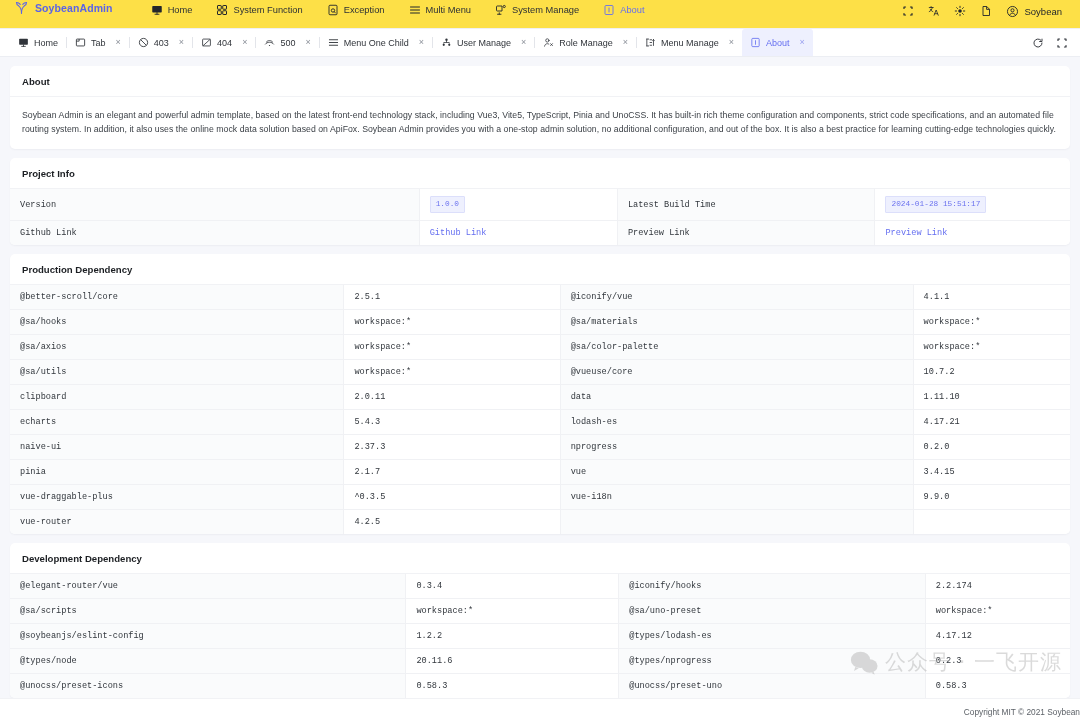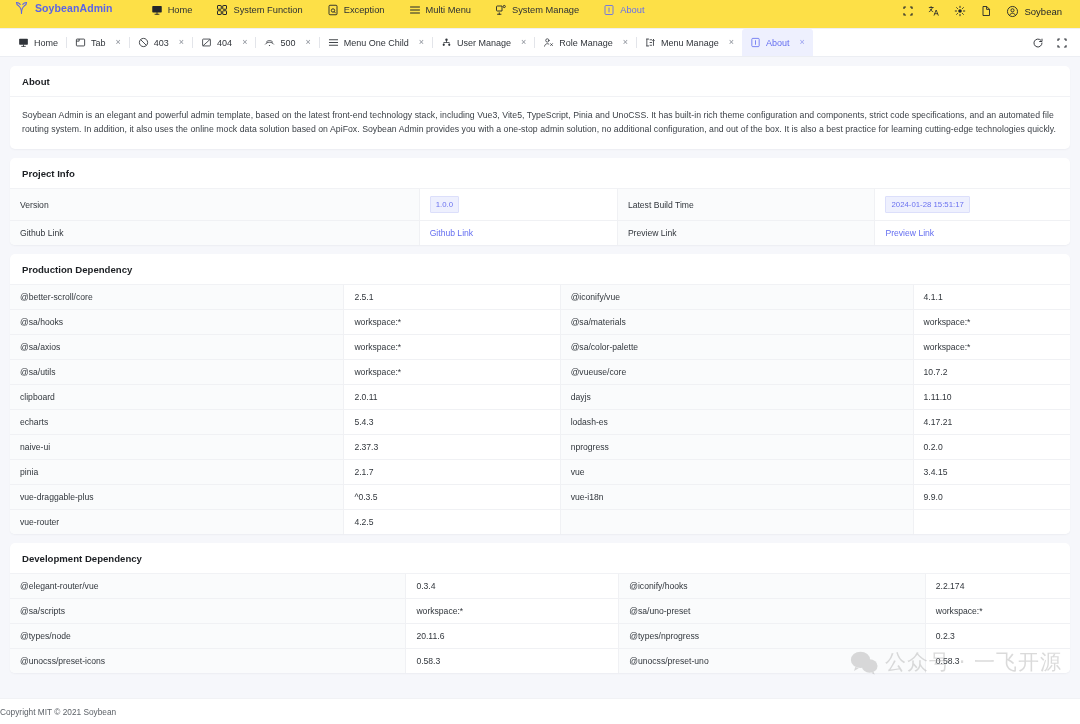--- a/index.html
+++ b/index.html
@@ -101,21 +101,21 @@
     border-bottom: 1px solid #f1f2f5;
   }
   .card-body { padding: 11px 12px 13px 12px; }
   .about-text {
     font-size: 8.7px; line-height: 1.62; color: #3a3f45;
     letter-spacing: .04px;
   }
 
   
   .desc { width: 100%; border-collapse: collapse; table-layout: fixed; }
-  .desc tr { border-bottom: 1px solid #f0f1f4; }
+  .desc tr { border-bottom: 1px solid #f0f1f4; font-family: Liberation Mono, monospace; }
   .desc tr:last-child { border-bottom: none; }
   .desc td {
     font-size: 8.6px; color: #31363c;
     padding: 7px 10px; vertical-align: middle;
     border-right: 1px solid #f0f1f4;
     overflow: hidden; white-space: nowrap; text-overflow: ellipsis;
   }
   .desc td:last-child { border-right: none; }
   .desc td.lbl { background: #fafbfc; }
   .desc td.val { background: #ffffff; }
@@ -145,21 +145,21 @@
     background: #eef0fe;
     border: 1px solid #dcdffb;
     border-radius: 1px;
   }
   .link { color: #646ef0; font-size: 8.6px; cursor: pointer; }
 
   
   .footer {
     height: 26px; min-height: 26px;
     background: #ffffff;
-    display: flex; align-items: center; justify-content: flex-start;
+    display: flex; align-items: center; justify-content: flex-end;
     font-size: 8.3px; color: #5d6268;
     border-top: 1px solid #f1f2f5;
   }
 
   
   .watermark {
     position: absolute; right: 18px; bottom: 22px;
     display: flex; align-items: center; gap: 7px;
     opacity: .42; pointer-events: none; user-select: none;
   }
@@ -499,21 +499,21 @@
           </tr>
           <tr>
             <td class="lbl">@sa/utils</td>
             <td class="val">workspace:*</td>
             <td class="lbl">@vueuse/core</td>
             <td class="val">10.7.2</td>
           </tr>
           <tr>
             <td class="lbl">clipboard</td>
             <td class="val">2.0.11</td>
-            <td class="lbl">dayjs</td>
+            <td class="lbl">data</td>
             <td class="val">1.11.10</td>
           </tr>
           <tr>
             <td class="lbl">echarts</td>
             <td class="val">5.4.3</td>
             <td class="lbl">lodash-es</td>
             <td class="val">4.17.21</td>
           </tr>
           <tr>
             <td class="lbl">naive-ui</td>
@@ -559,20 +559,26 @@
             <td class="lbl">@iconify/hooks</td>
             <td class="val">2.2.174</td>
           </tr>
           <tr>
             <td class="lbl">@sa/scripts</td>
             <td class="val">workspace:*</td>
             <td class="lbl">@sa/uno-preset</td>
             <td class="val">workspace:*</td>
           </tr>
           <tr>
+            <td class="lbl">@soybeanjs/eslint-config</td>
+            <td class="val">1.2.2</td>
+            <td class="lbl">@types/lodash-es</td>
+            <td class="val">4.17.12</td>
+          </tr>
+          <tr>
             <td class="lbl">@types/node</td>
             <td class="val">20.11.6</td>
             <td class="lbl">@types/nprogress</td>
             <td class="val">0.2.3</td>
           </tr>
           <tr>
             <td class="lbl">@unocss/preset-icons</td>
             <td class="val">0.58.3</td>
             <td class="lbl">@unocss/preset-uno</td>
             <td class="val">0.58.3</td>

